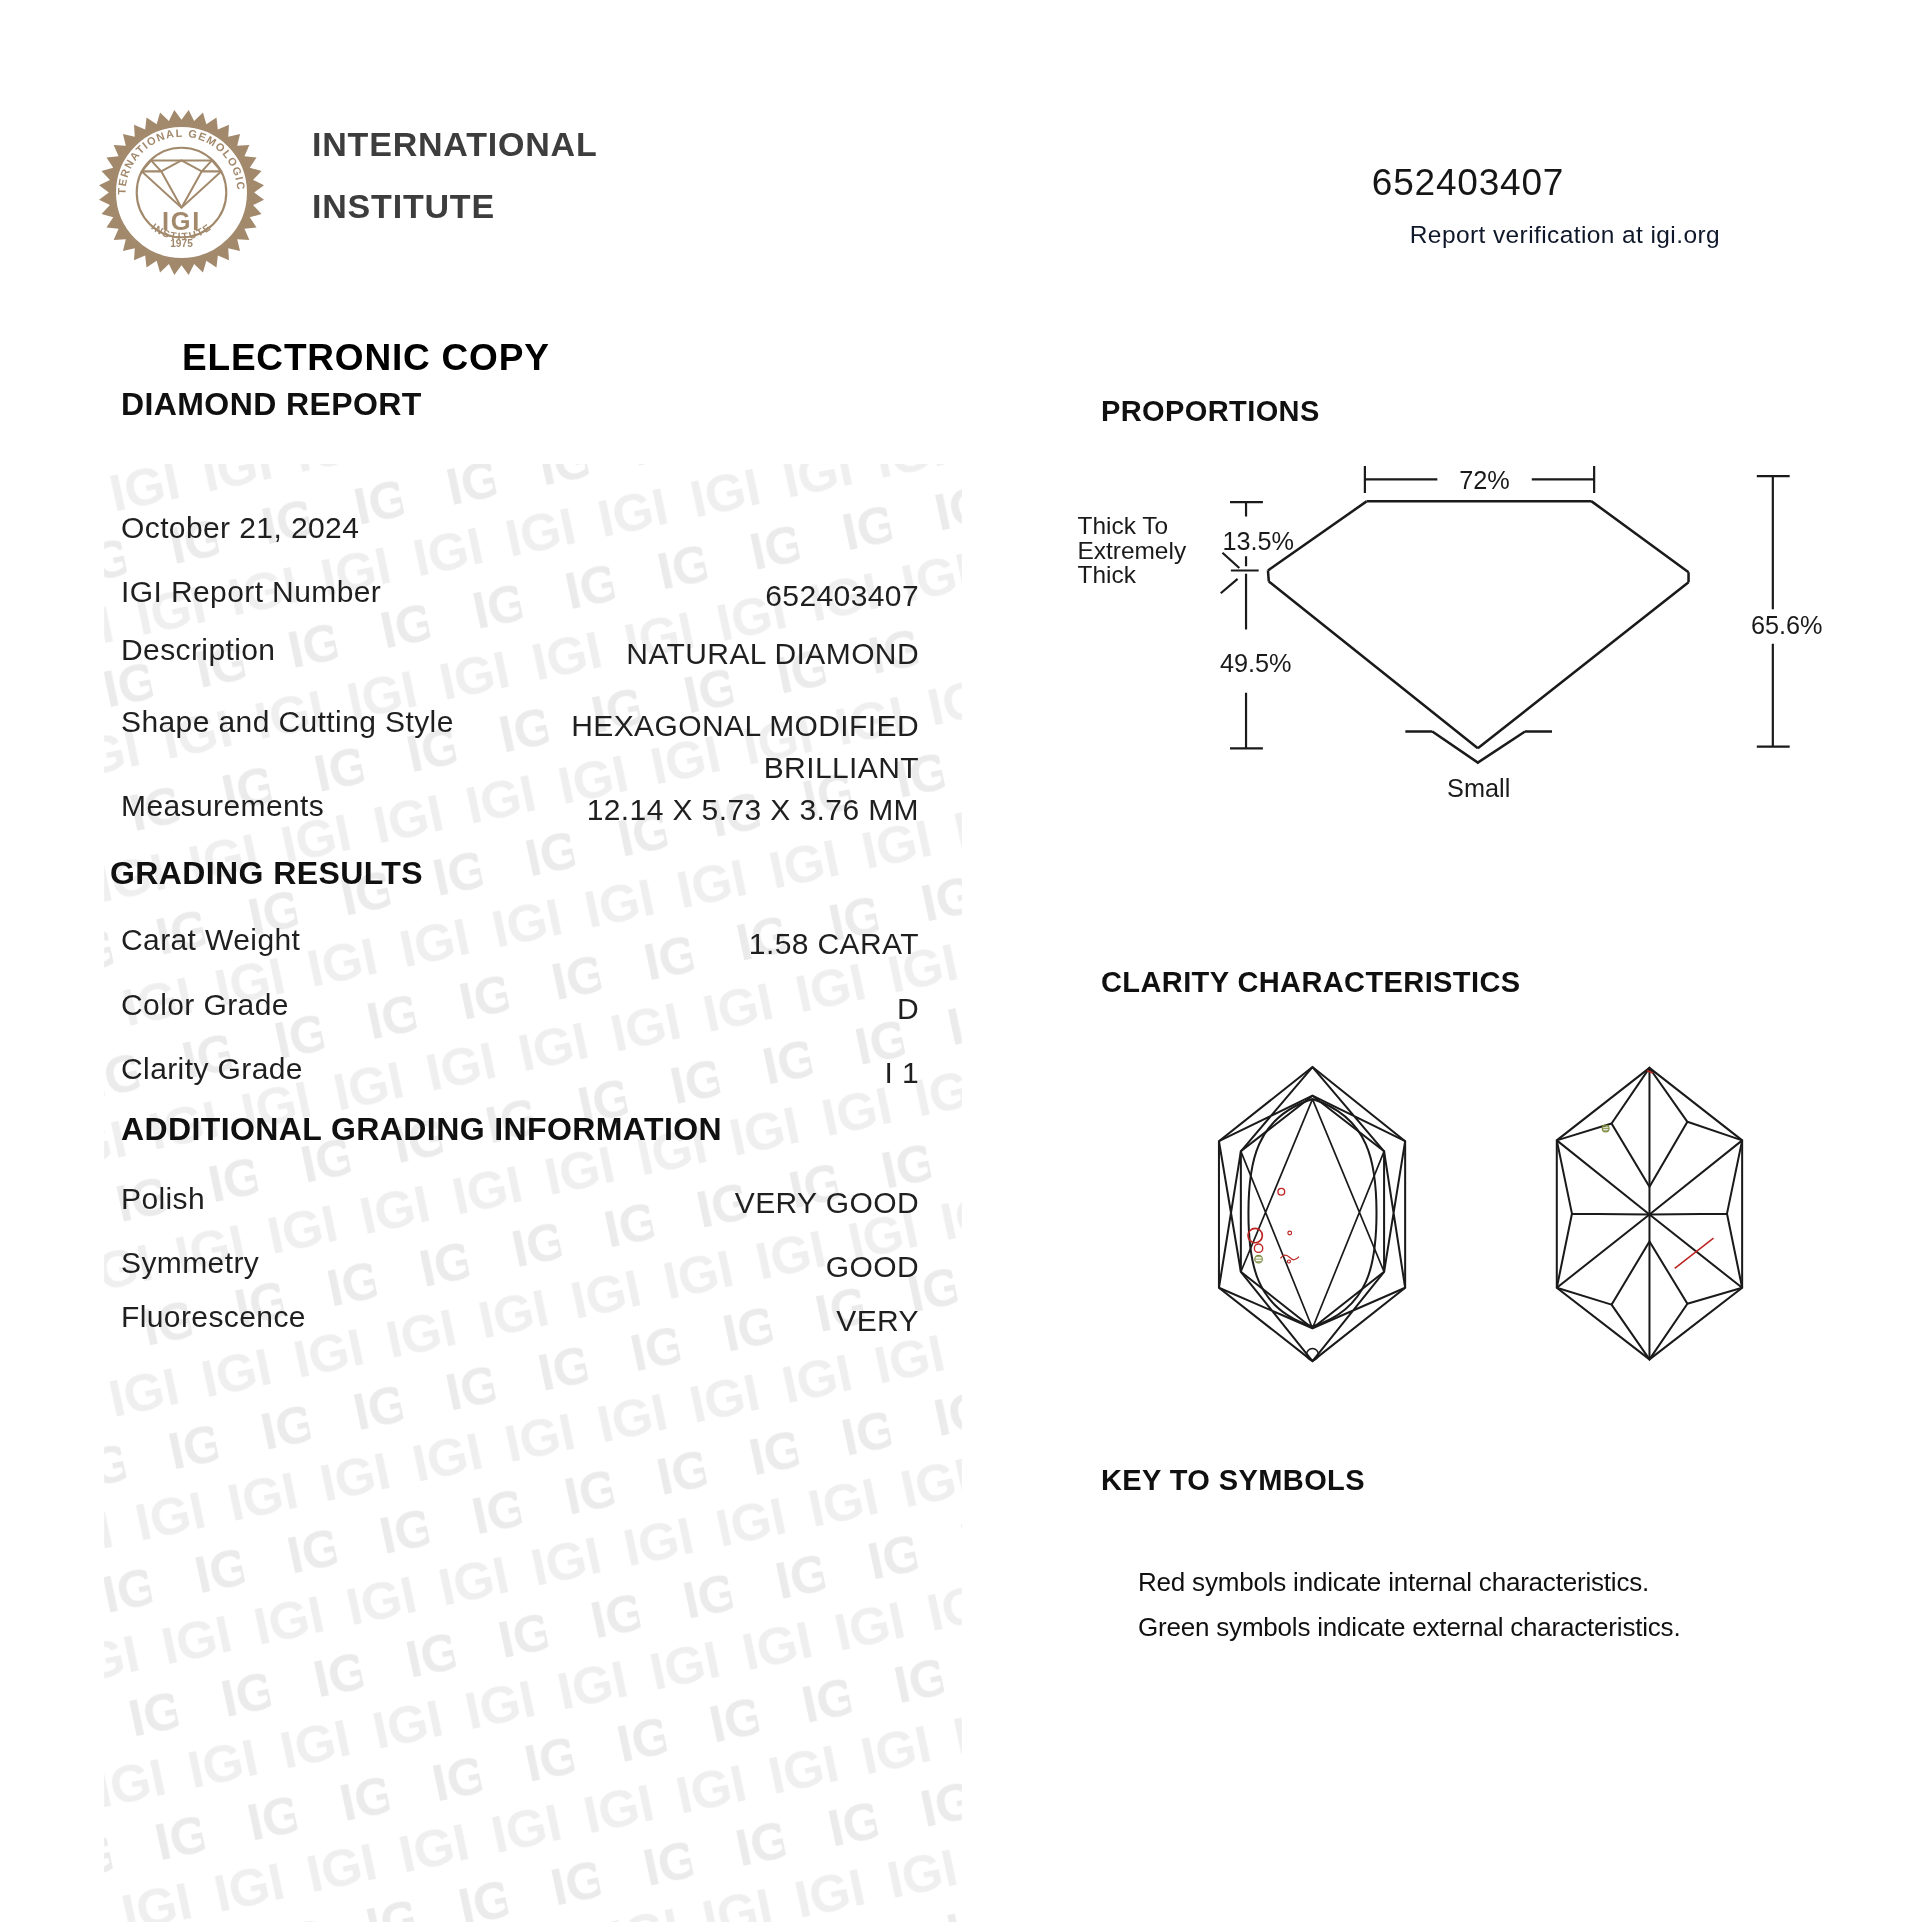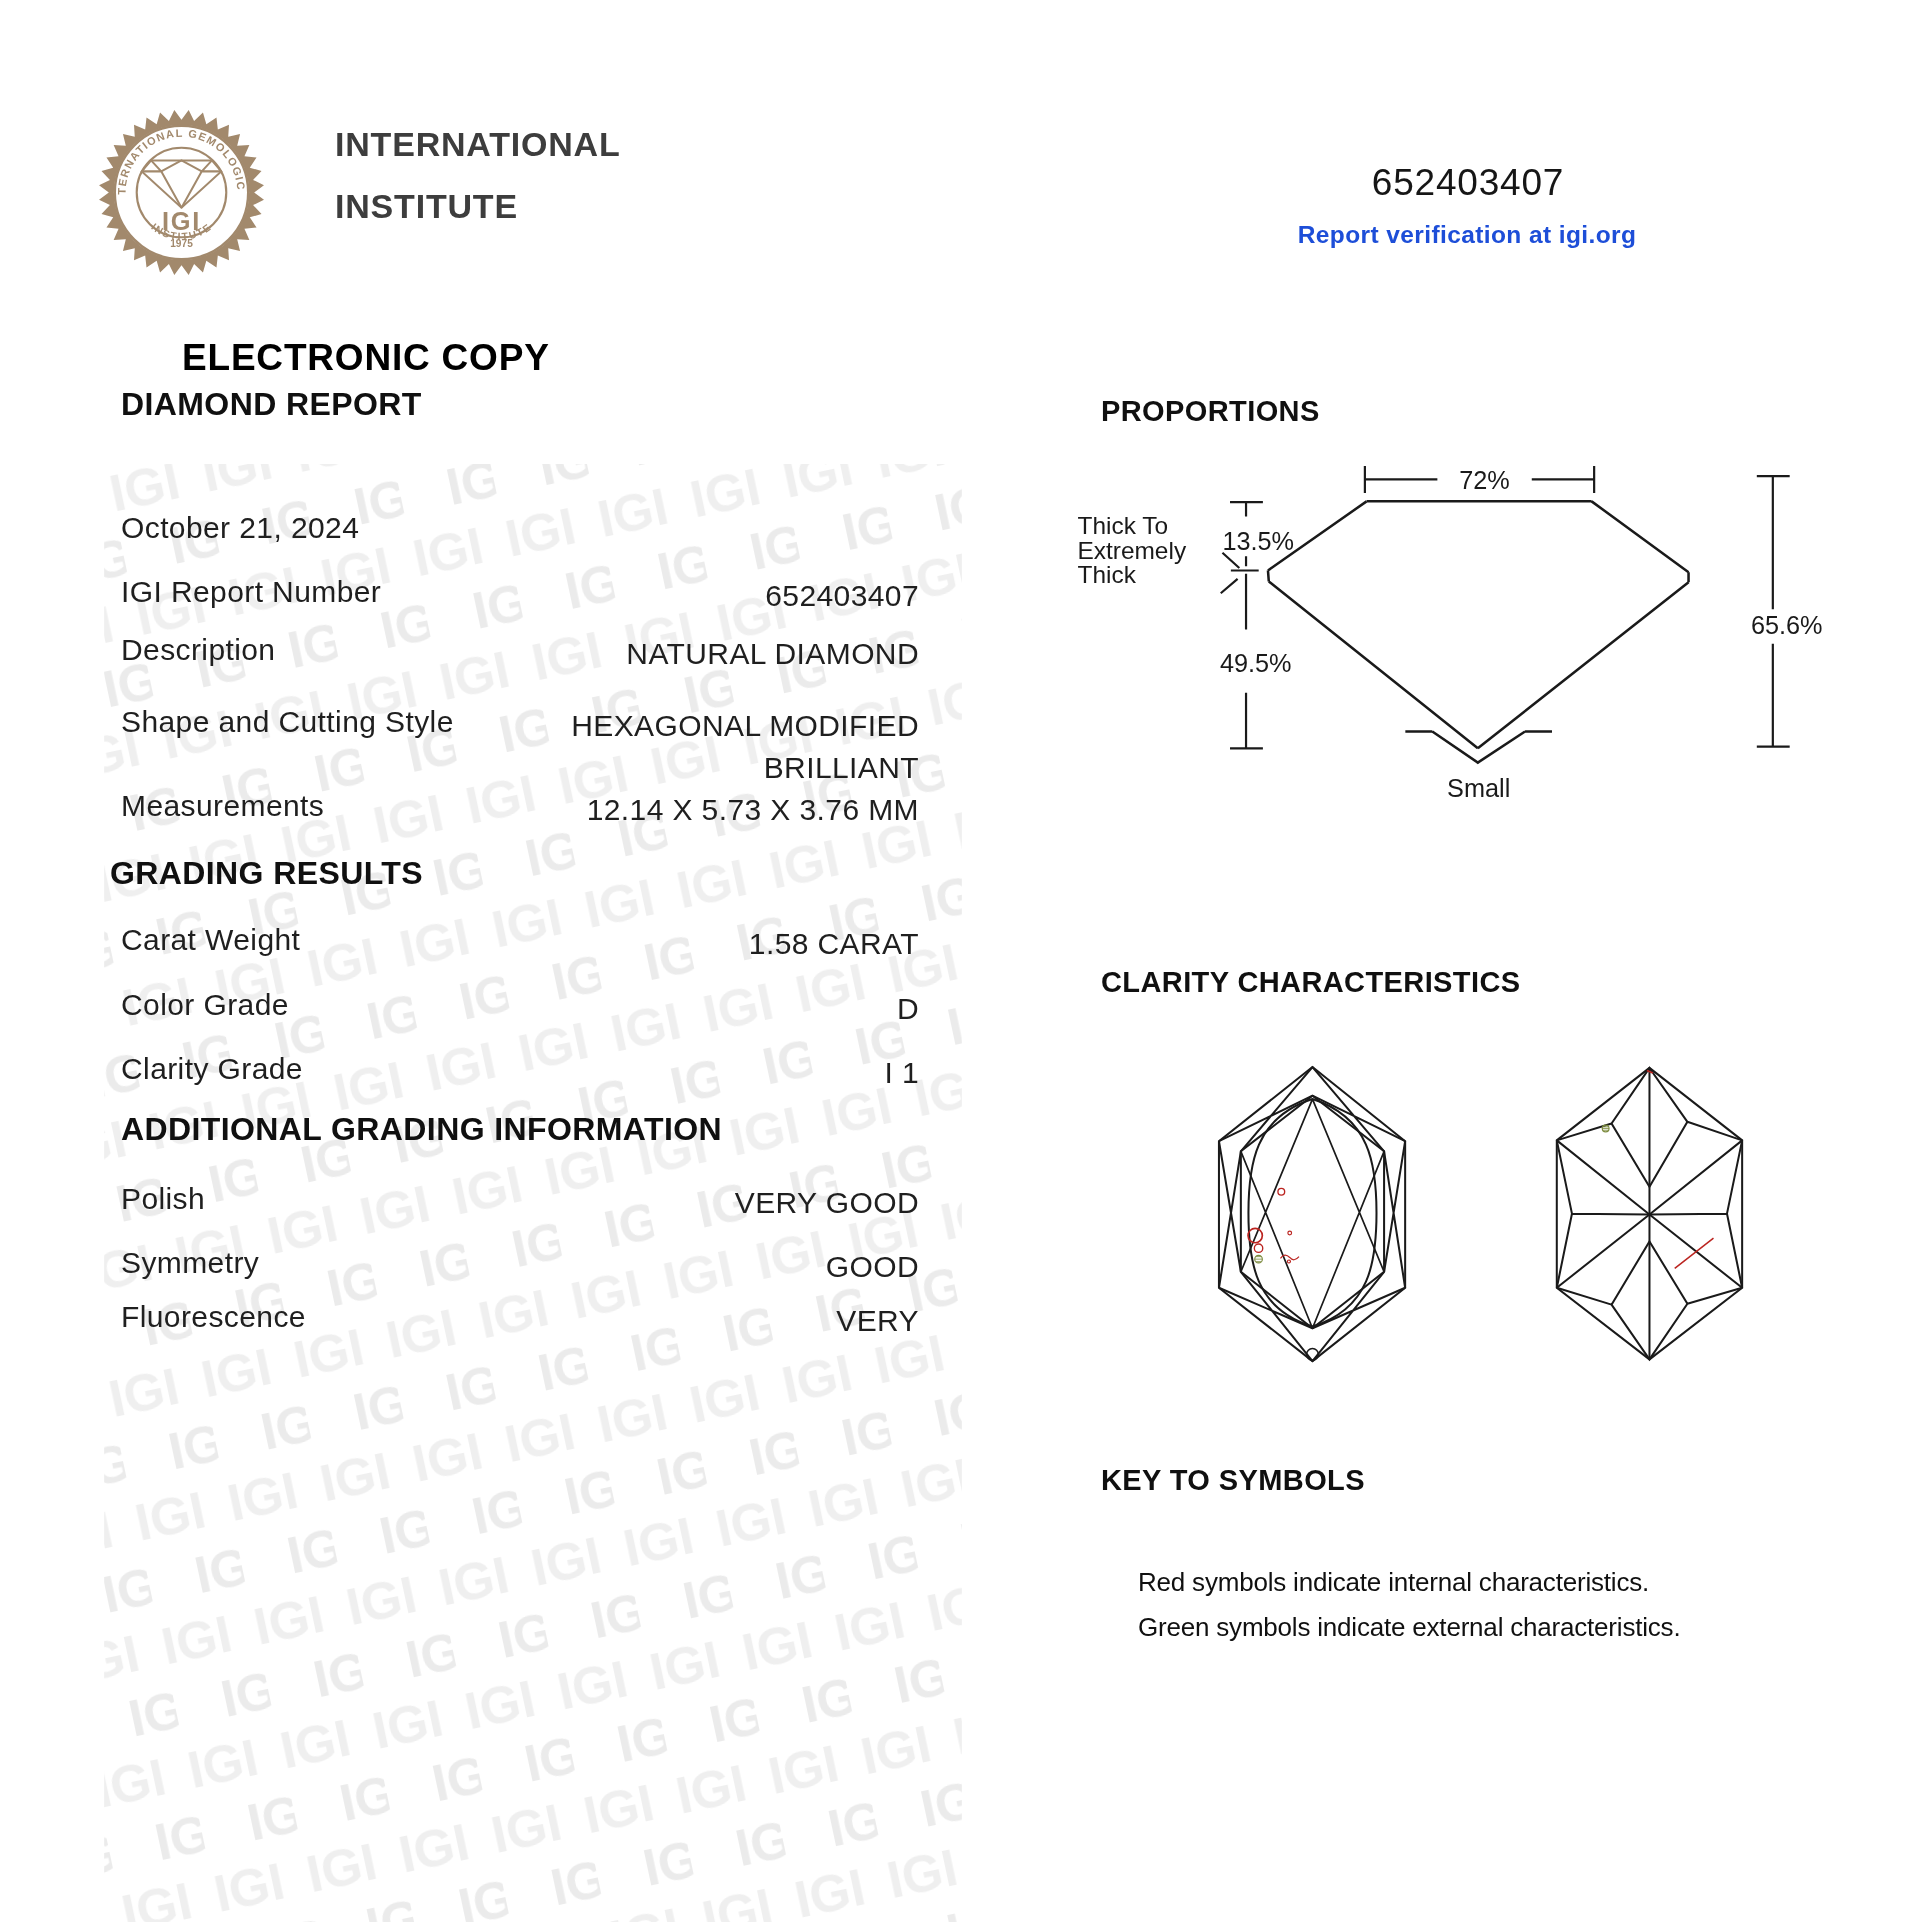--- a/index.html
+++ b/index.html
@@ -10,27 +10,27 @@
   .abs{position:absolute;}
   
   .row{position:absolute;left:121px;width:798px;}
   .lab{position:absolute;left:0;top:0;font-size:30px;letter-spacing:0.4px;color:#1f1f1f;white-space:nowrap;}
   .val{position:absolute;right:0;top:0;font-size:30px;letter-spacing:0.4px;color:#1f1f1f;
        text-align:right;white-space:pre-line;line-height:42px;max-width:540px;}
   .h1{position:absolute;font-size:32px;font-weight:bold;letter-spacing:0.4px;color:#101010;white-space:nowrap;}
   .h2{position:absolute;font-size:29px;font-weight:bold;letter-spacing:0.4px;color:#101010;white-space:nowrap;}
   
   .wordmark{position:absolute;left:312px;top:113px;font-size:34px;font-weight:bold;
-            color:#3d3d3d;letter-spacing:0.8px;line-height:62px;white-space:nowrap;margin-left:23px;}
+            color:#3d3d3d;letter-spacing:0.8px;line-height:62px;white-space:nowrap;}
   .stamp{position:absolute;left:182px;top:337px;font-size:37px;font-weight:bold;
          color:#000000;letter-spacing:0.8px;white-space:nowrap;}
   .repnum{position:absolute;left:1257px;top:162px;width:422px;text-align:center;
           font-size:37px;color:#161616;letter-spacing:0.8px;}
-  .repnote{position:absolute;left:1214px;top:221px;width:506px;text-align:center;
-           font-size:24.5px;color:#1d4ed8;letter-spacing:0.4px;font-weight:bold;}
+  .repnote{position:absolute;left:1214px;top:221px;width:506px;text-align:right;
+           font-size:24.5px;color:#0f172a;letter-spacing:0.4px;}
   .keyline{position:absolute;left:1138px;font-size:26px;color:#101010;letter-spacing:-0.2px;white-space:nowrap;}
   svg text{font-family:"Liberation Sans", sans-serif;}
 </style>
 </head>
 <body>
 
 <div id="page">
 
   <svg class="abs" style="left:104px;top:464px" width="858" height="1459" aria-hidden="true" viewBox="0 0 1017 1730">
     <defs>

